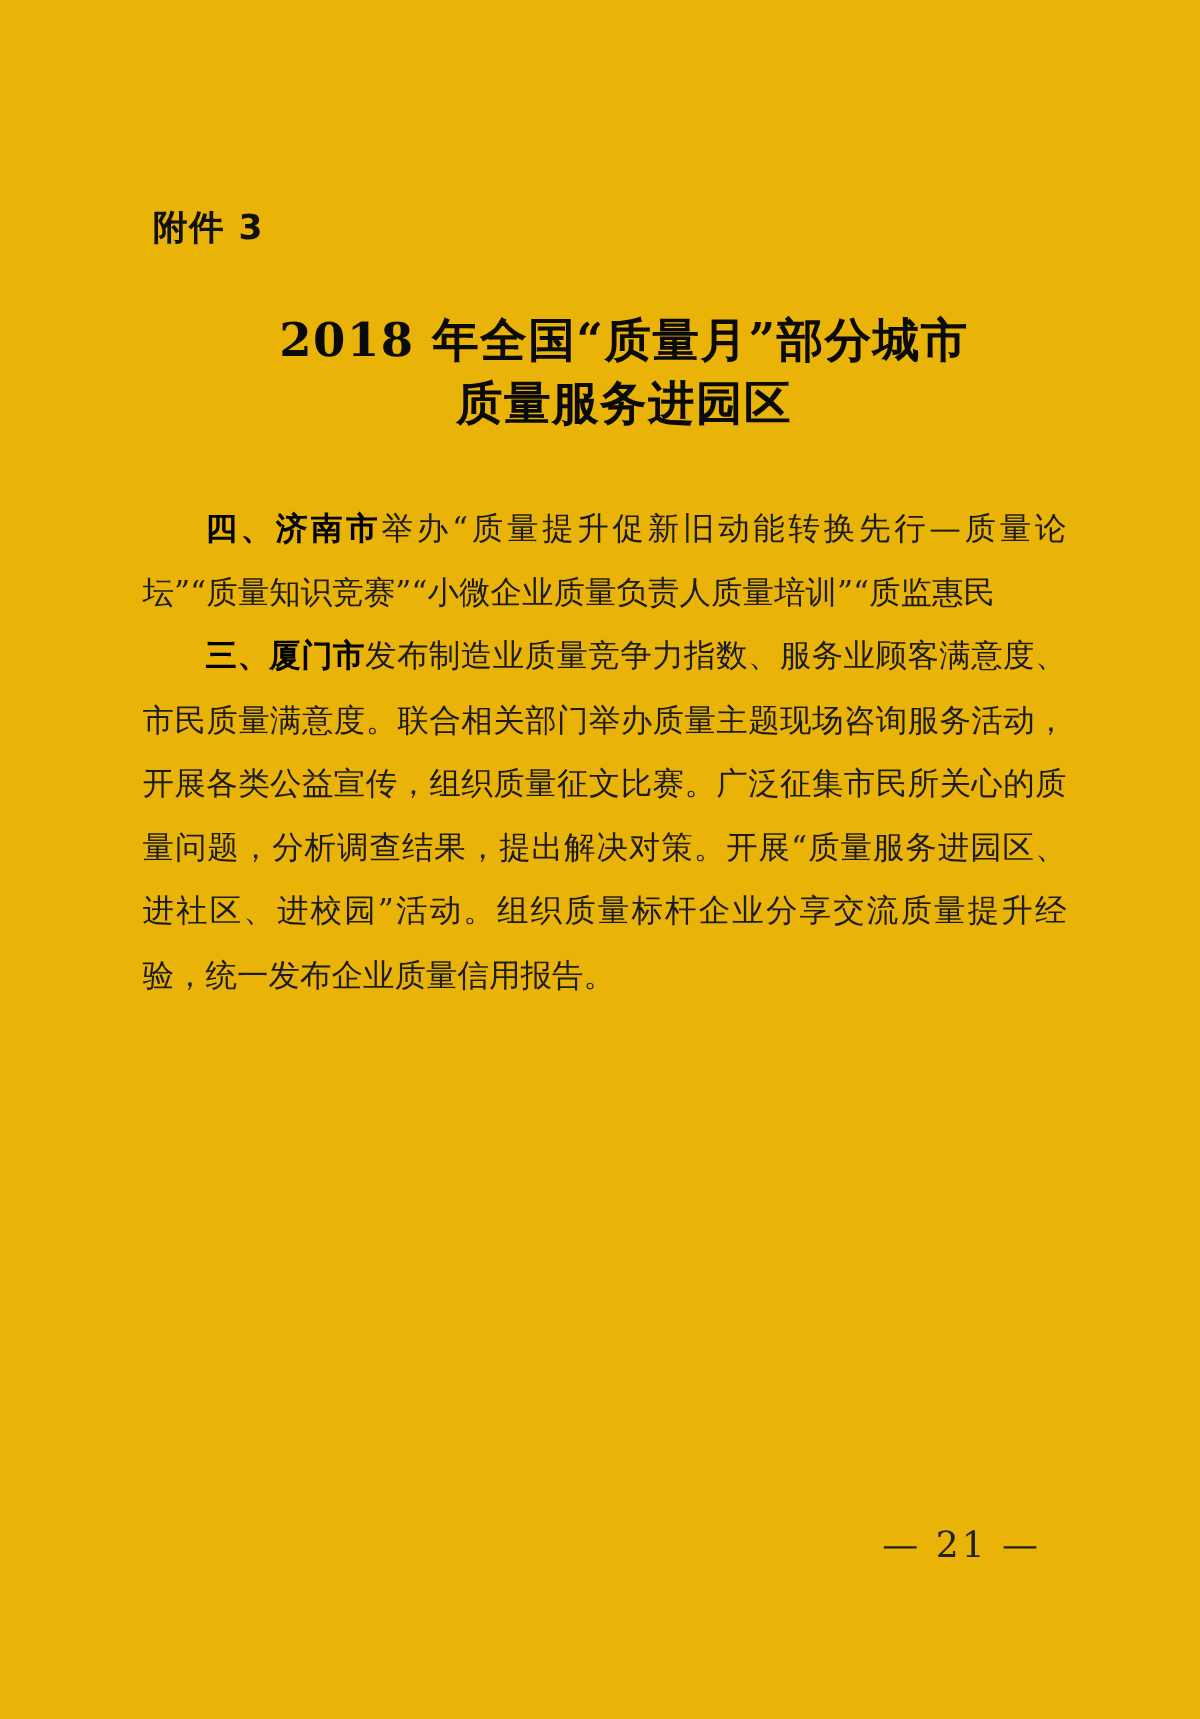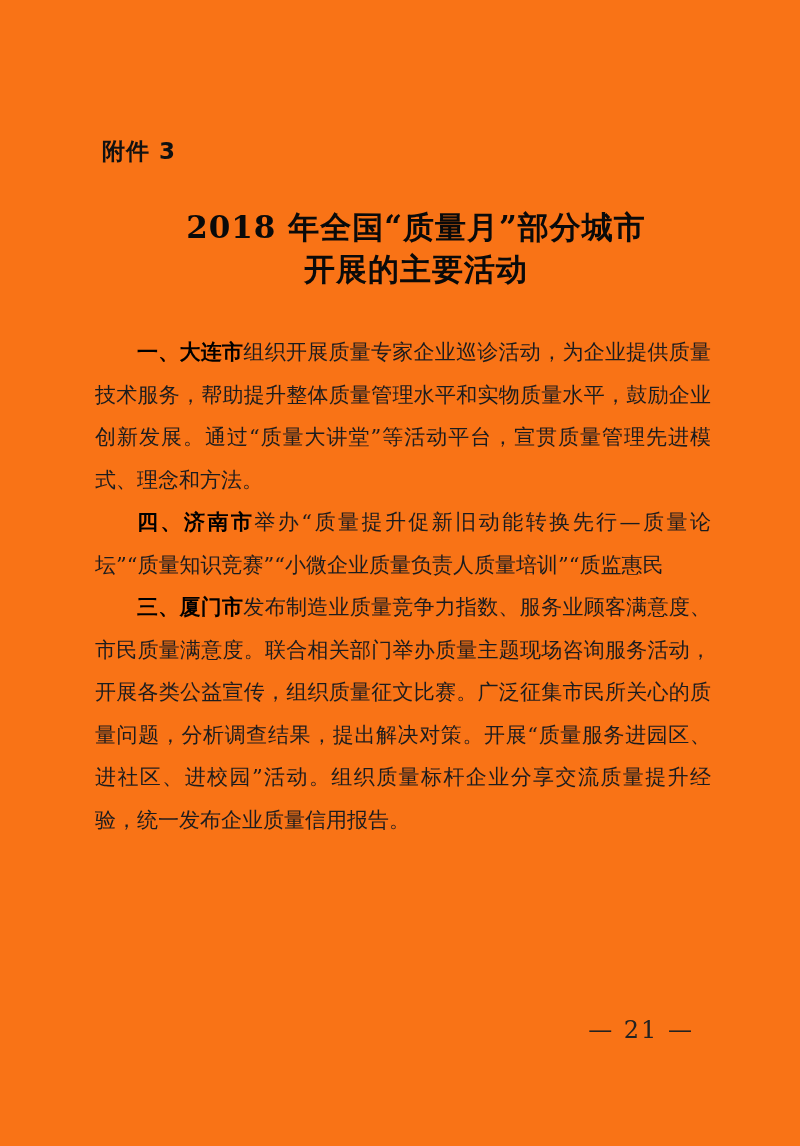--- a/index.html
+++ b/index.html
@@ -4,21 +4,21 @@
 <style>
   html, body {
     margin: 0;
     padding: 0;
     background: #ffffff;
   }
   .page {
     position: relative;
     width: 800px;
     height: 1146px;
-    background: #f97316;
+    background: #eab308;
     color: #141414;
     overflow: hidden;
     font-family: "DejaVu Serif", "Liberation Serif", serif;
   }
   .attachment-label {
     position: absolute;
     left: 102px;
     top: 136px;
     font-family: "DejaVu Sans", "Liberation Sans", sans-serif;
     font-weight: 600;
@@ -80,26 +80,25 @@
 </style>
 </head>
 <body>
 
 <div class="page">
 
   <div class="attachment-label">附件 3</div>
 
   <h1 class="doc-title">
     <span class="title-line">2018 年全国“质量月”部分城市</span>
-    <span class="title-line">开展的主要活动</span>
+    <span class="title-line">质量服务进园区</span>
   </h1>
 
   <div class="doc-body">
 
-    <p class="para"><span class="lead">一、大连市</span><span>组织开展质量专家企业巡诊活动，为企业提供质量技术服务，帮助提升整体质量管理水平和实物质量水平，鼓励企业创新发展。通过“质量大讲堂”等活动平台，宣贯质量管理先进模式、理念和方法。</span></p>
 
 
     <p class="para"><span class="lead">四、济南市</span><span>举办“质量提升促新旧动能转换先行—质量论坛”“质量知识竞赛”“小微企业质量负责人质量培训”“质监惠民</span></p>
 
     <p class="para"><span class="lead">三、厦门市</span><span>发布制造业质量竞争力指数、服务业顾客满意度、市民质量满意度。联合相关部门举办质量主题现场咨询服务活动，开展各类公益宣传，组织质量征文比赛。广泛征集市民所关心的质量问题，分析调查结果，提出解决对策。开展“质量服务进园区、进社区、进校园”活动。组织质量标杆企业分享交流质量提升经验，统一发布企业质量信用报告。</span></p>
 
   </div>
 
   <div class="page-number">— 21 —</div>
 

